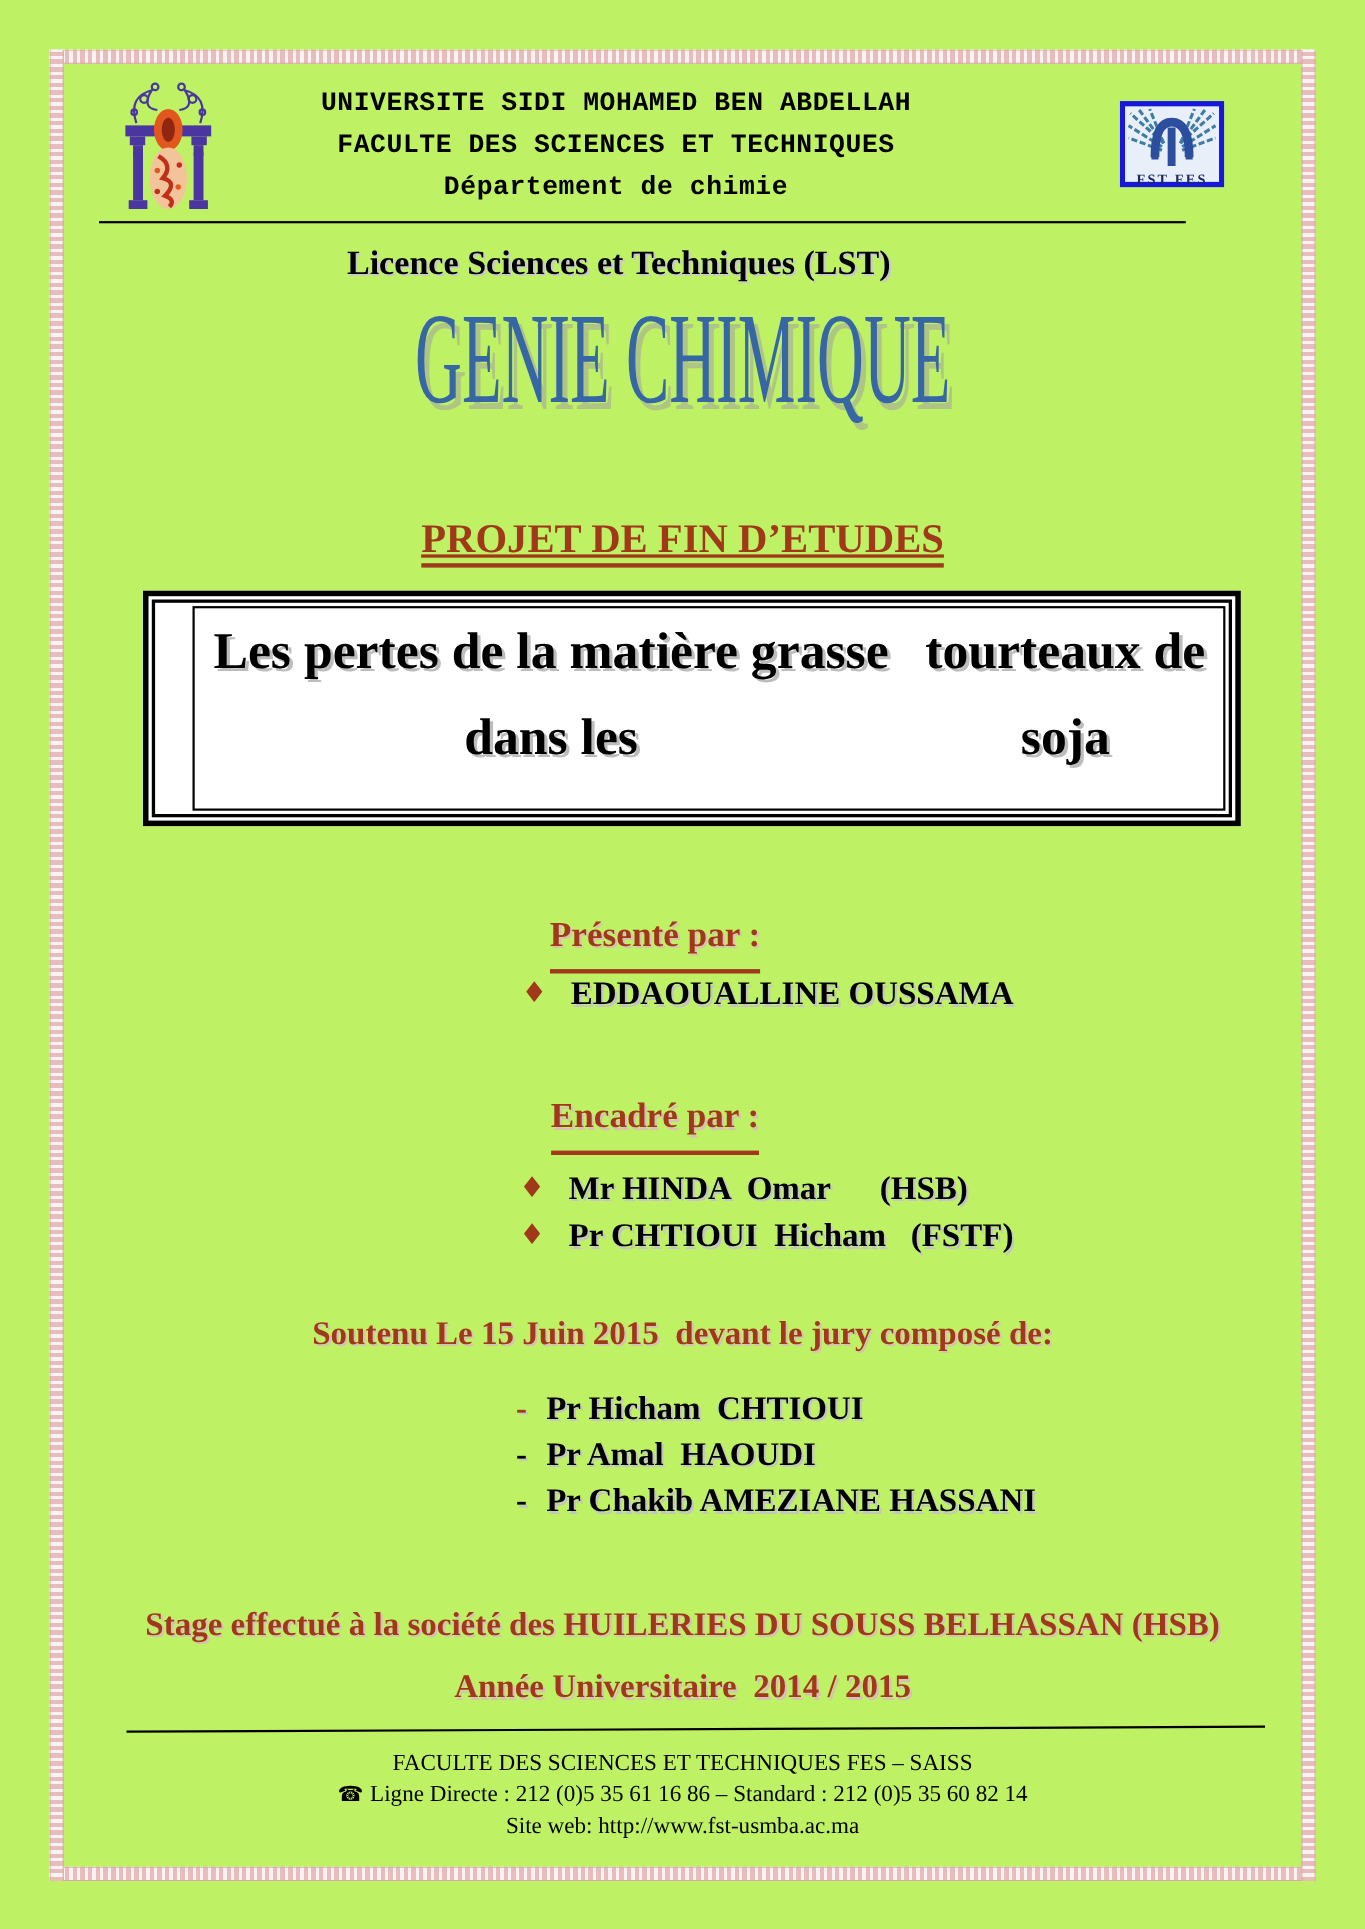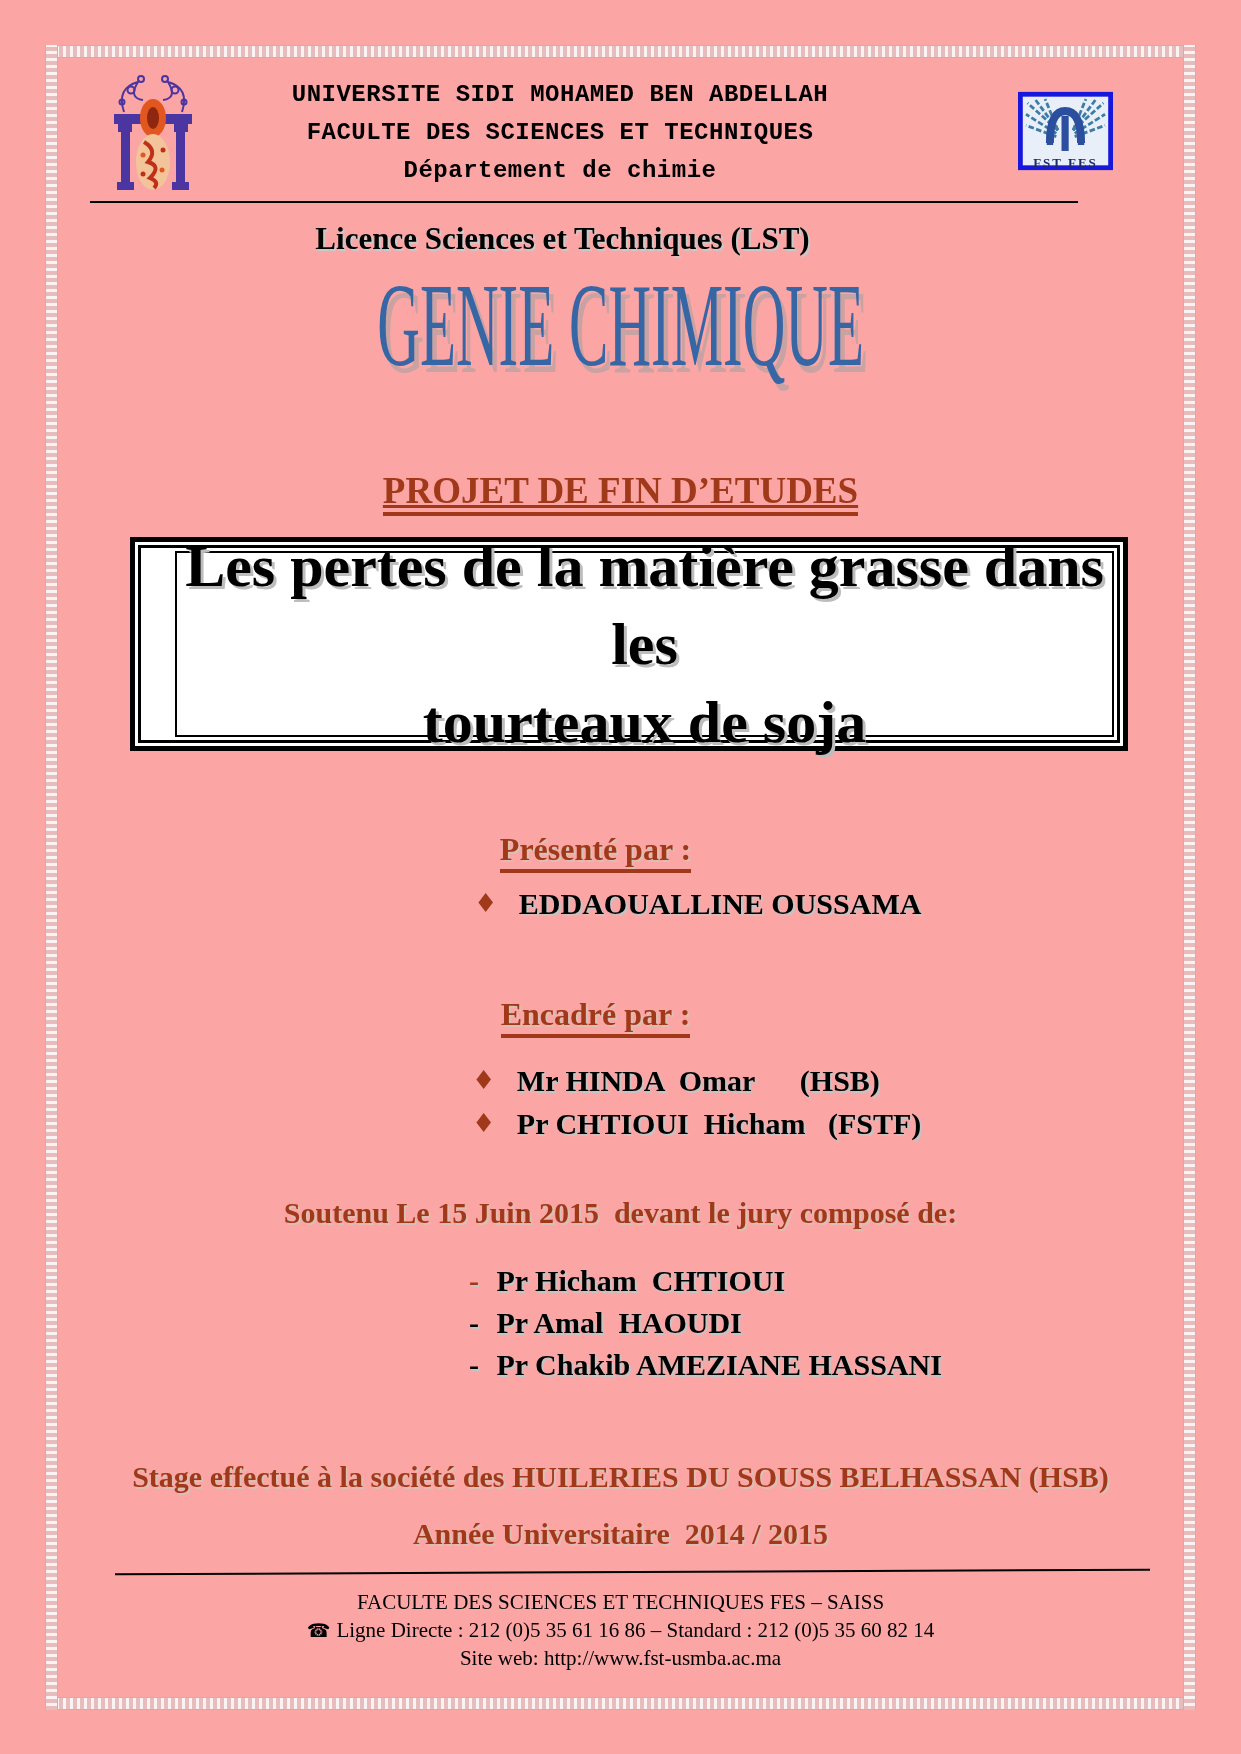--- a/index.html
+++ b/index.html
@@ -7,21 +7,21 @@
     --wordart-blue:#3766A5;
     --border-pink:#E7BCBC;
     --shadow-gray:#BDBDBD;
   }
   *{margin:0;padding:0;box-sizing:border-box;}
   html,body{background:#9a9a9a;}
   .page{
     position:relative;
     width:1241px;height:1754px;
     margin:0 auto;
-    background:#fca5a5;
+    background:#bef264;
     overflow:hidden;
     font-family:"Liberation Serif","DejaVu Serif",serif;
     color:#000;
   }
   
   .art{position:absolute;}
   .art.h{left:45px;right:45px;height:13px;
     background:repeating-linear-gradient(90deg,var(--border-pink) 0 4px,#FBF3F3 4px 7px);
     box-shadow:inset 0 1px 0 #d9a8a8, inset 0 -1px 0 #d9a8a8;}
   .art.v{top:45px;bottom:44px;width:13px;
@@ -59,27 +59,27 @@
     transform:scaleX(0.5);transform-origin:center;
     text-shadow:9px 7px 0 rgba(160,160,160,0.55);}
 
   .projet{top:469px;font-size:37px;font-weight:bold;color:var(--accent);}
   .projet .u{border-bottom:4px solid var(--accent);padding-bottom:1px;text-decoration:underline;}
 
   .title-box{left:130px;top:537px;width:998px;height:214px;
     border:5px solid #000;padding:3px;background:#fff;}
   .title-box-mid{border:3px solid #000;padding:3px;height:100%;}
   .title-box-inner{border:2px solid #000;height:100%;
-    display:flex;flex-direction:column;justify-content:center;
-    text-align:center;font-size:60px;font-weight:bold;line-height:78px;
+    display:flex;flex-direction:row;justify-content:center;
+    text-align:center;font-size:47px;font-weight:bold;line-height:78px;
     text-shadow:3px 3px 0 var(--shadow-gray);margin-left:31px;}
 
   .label-underline{font-size:32px;font-weight:bold;color:var(--accent);
     text-shadow:2px 2px 0 #d8c0b4;}
-  .label-underline .u{border-bottom:4px solid var(--accent);padding-bottom:2px;text-align:right;}
+  .label-underline .u{border-bottom:4px solid var(--accent);padding-bottom:14px;text-align:right;}
   .presente{top:831px;transform:translateX(-25px);}
   .encadre{top:996px;transform:translateX(-25px);}
 
   .bold-line{font-size:30px;font-weight:bold;text-shadow:2px 2px 0 #c4c4c4;}
   .name-line{top:887px;left:474px;}
   .bullet{color:var(--accent);font-family:"DejaVu Sans",sans-serif;
     font-size:26px;text-shadow:none;margin-right:14px;vertical-align:2px;}
   .supervisors{top:1059px;left:472px;line-height:43px;}
   .soutenu{top:1196px;font-size:30px;font-weight:bold;color:var(--accent);
     text-shadow:2px 2px 0 #d8c0b4;font-family:Liberation Serif, serif;}

